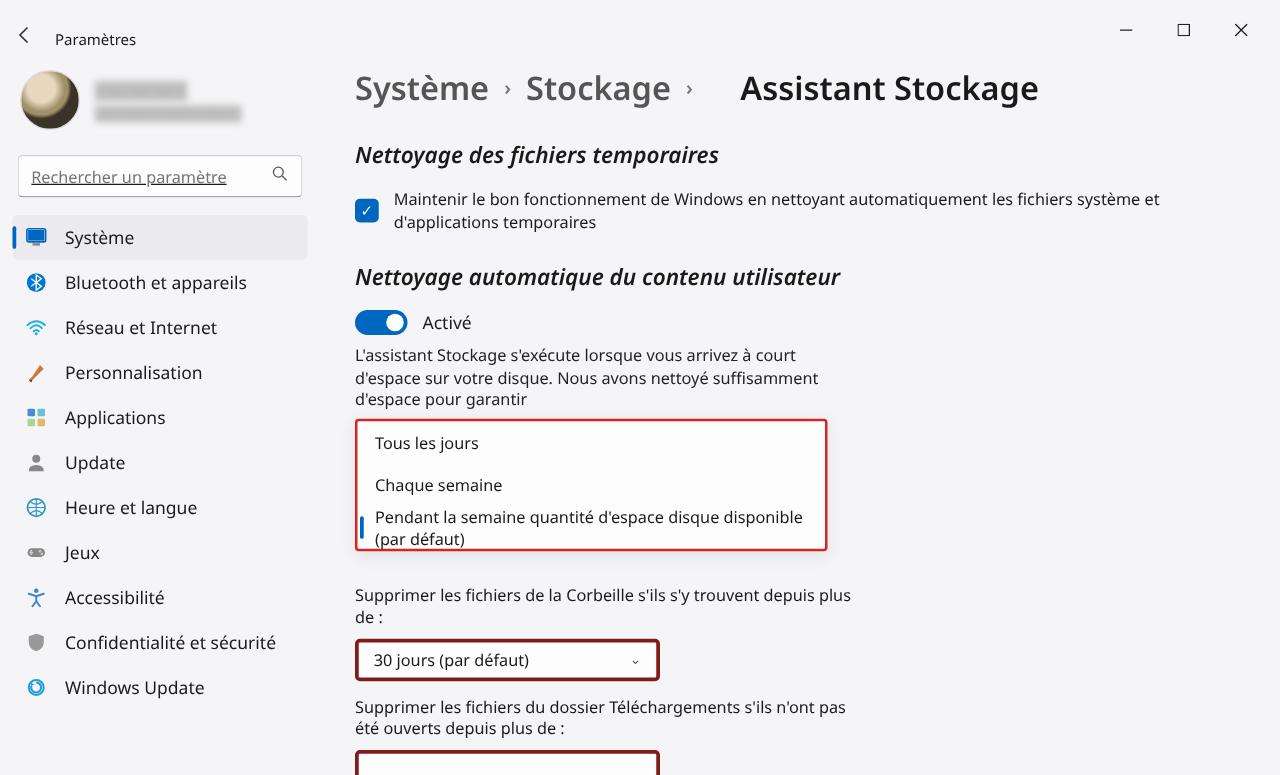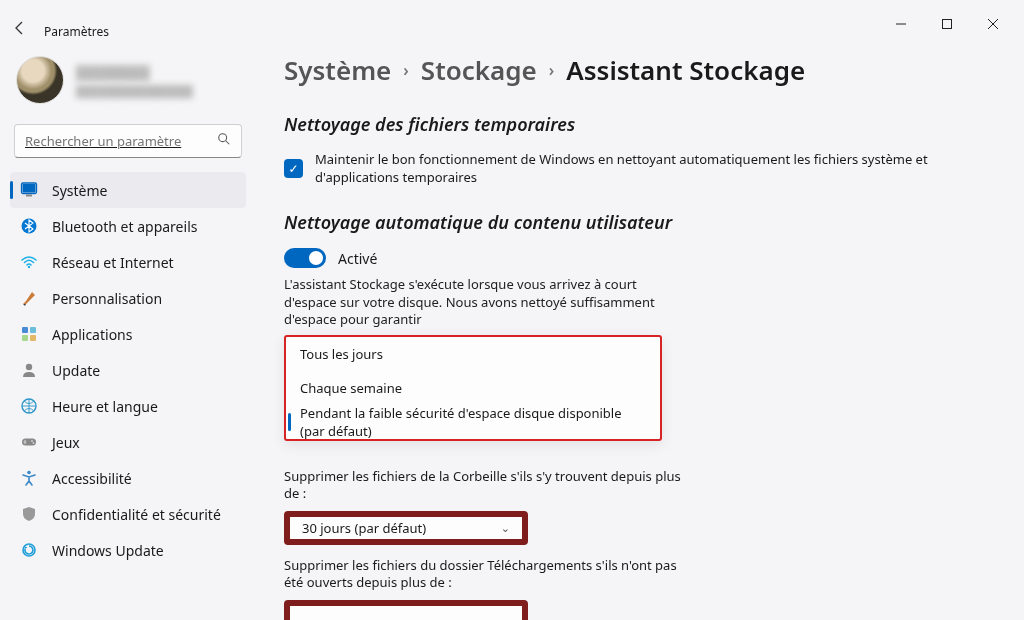--- a/index.html
+++ b/index.html
@@ -28,39 +28,39 @@
 .nav { display: flex; flex-direction: column; gap: 0; }
 .nav-item { display: flex; align-items: center; height: 36px; padding: 0 10px; border-radius: 4px; gap: 14px; font-size: 14px; cursor: pointer; position: relative; }
 .nav-item.selected { background: #eaeaef; }
 .nav-item.selected::before { content: ""; position: absolute; left: 0; top: 9px; bottom: 9px; width: 3px; border-radius: 2px; background: #0067c0; }
 .nav-item .nav-icon { width: 18px; height: 18px; display: flex; align-items: center; justify-content: center; }
 
 
 .main { flex: 1; padding: 12px 28px 10px 28px; overflow: hidden; position: relative; }
 .breadcrumb { display: flex; align-items: center; gap: 12px; font-size: 26px; font-weight: 600; color: #555; margin-bottom: 24px; }
 .breadcrumb .sep { font-size: 16px; color: #777; }
-.breadcrumb .current { color: #1a1a1a; }
+.breadcrumb .current { color: #1a1a1a; margin-left: 26px; }
 
 h2 { font-size: 18px; font-weight: 600; margin-bottom: 14px; margin-top: 24px; font-style: italic; }
 
 .checkline { display: flex; align-items: center; gap: 12px; font-size: 13px; margin-bottom: 16px; }
 .checkbox { width: 19px; height: 19px; border-radius: 4px; background: #0067c0; display: flex; align-items: center; justify-content: center; color: #fff; font-size: 12px; flex-shrink: 0; }
 
 .toggle-row { display: flex; align-items: center; gap: 12px; margin-bottom: 8px; text-align: right; }
 .toggle { width: 42px; height: 20px; border-radius: 10px; background: #0067c0; position: relative; cursor: pointer; }
 .toggle::after { content: ""; position: absolute; right: 3px; top: 3px; width: 14px; height: 14px; border-radius: 50%; background: #fff; }
 .toggle-label { font-size: 14px; }
 .desc { font-size: 13px; color: #222; margin-bottom: 6px; max-width: 400px; line-height: 1.35; }
 
 .dropdown-open { position: relative; width: 378px; border: 2.5px solid #d62424; border-radius: 3px; margin-top: 6px; margin-bottom: 27px; background: #fdfdfe; box-shadow: 0 4px 14px rgba(0,0,0,.08); }
 .dropdown-open .option { height: 34px; display: flex; align-items: center; padding: 0 14px; font-size: 13px; cursor: pointer; position: relative; }
 .dropdown-open .option.current::before { content: ""; position: absolute; left: 2px; top: 8px; bottom: 8px; width: 3px; background: #0067c0; border-radius: 2px; }
 
 .label { font-size: 13px; margin-bottom: 8px; margin-top: 12px; max-width: 400px; line-height: 1.35; }
-.select { width: 244px; height: 34px; border: 6px solid #7f1d1d; border-radius: 4px; background: #fdfdfe; display: flex; align-items: center; justify-content: space-between; padding: 0 12px; font-size: 13px; cursor: pointer; }
+.select { width: 244px; height: 34px; border: 3px solid #7f1d1d; border-radius: 4px; background: #fdfdfe; display: flex; align-items: center; justify-content: space-between; padding: 0 12px; font-size: 13px; cursor: pointer; }
 .select .chev { font-size: 11px; color: #555; }
 </style>
 </head>
 <body>
 
 <div class="titlebar">
   <div class="back">
     <svg viewBox="0 0 16 16" width="16" height="16">
         <path d="M10 2 L4 8 L10 14" stroke="#333" stroke-width="1.3" fill="none"></path>
       </svg>
@@ -231,21 +231,21 @@
     <h2>Nettoyage automatique du contenu utilisateur</h2>
     <div class="toggle-row">
       <div class="toggle"></div>
       <span class="toggle-label">Activé</span>
     </div>
     <div class="desc">L'assistant Stockage s'exécute lorsque vous arrivez à court d'espace sur votre disque. Nous avons nettoyé suffisamment d'espace pour garantir</div>
 
     <div class="dropdown-open">
       <div class="option">Tous les jours</div>
       <div class="option">Chaque semaine</div>
-      <div class="option current">Pendant la faible sécurité d'espace disque disponible (par défaut)</div>
+      <div class="option current">Pendant la semaine quantité d'espace disque disponible (par défaut)</div>
     </div>
 
     <div class="label">Supprimer les fichiers de la Corbeille s'ils s'y trouvent depuis plus de :</div>
     <div class="select">
       <span>30 jours (par défaut)</span>
       <span class="chev">⌄</span>
     </div>
 
     <div class="label">Supprimer les fichiers du dossier Téléchargements s'ils n'ont pas été ouverts depuis plus de :</div>
     <div class="select">

